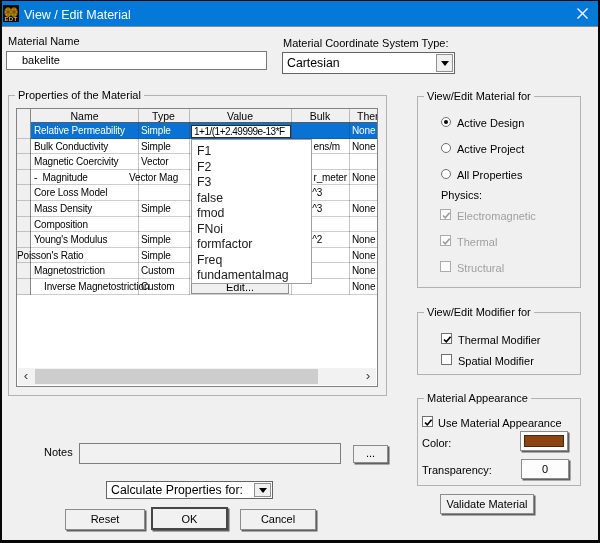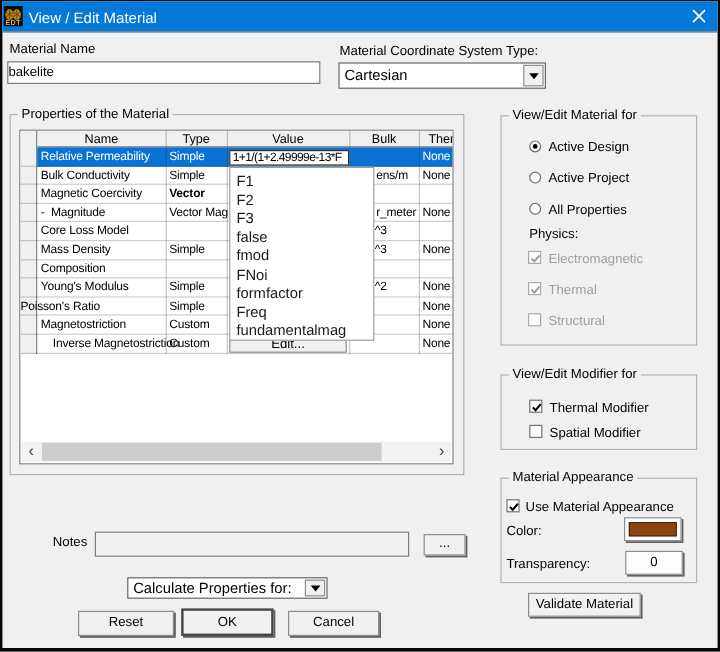--- a/index.html
+++ b/index.html
@@ -54,21 +54,21 @@
     <ellipse cx="11" cy="7.2" rx="3.2" ry="4.4" fill="none" stroke="#9a7209" stroke-width="0.8"></ellipse>
     <text x="8" y="16" font-size="6" font-weight="bold" fill="#cdb272" text-anchor="middle" font-family="Liberation Sans" letter-spacing="0.3">EDT</text>
   </svg>
   <div id="title">View / Edit Material</div>
   <svg id="closex" width="15" height="15" viewBox="0 0 15 15">
     <path d="M2.5 2.5 L12.5 12.5 M12.5 2.5 L2.5 12.5" stroke="#fff" stroke-width="1.4"></path>
   </svg>
 </div>
 
 <div class="lbl" style="left:8px;top:35px">Material Name</div>
-<div class="tbox" style="left:6px;top:51px;width:261px;height:19px;line-height:17px;padding-left:0">bakelite</div>
+<div class="tbox" style="left:6px;top:51px;width:261px;height:19px;line-height:17px;padding-left:15px">bakelite</div>
 <div class="lbl" style="left:283px;top:37px">Material Coordinate System Type:</div>
 <div class="combo" style="left:282px;top:52px;width:173px;height:22px">
     <span class="txt">Cartesian</span>
     <span class="btn"></span>
   </div>
 
 <div class="gbox" style="left:8px;top:95px;width:379px;height:301px">
     <span>Properties of the Material</span>
   </div>
 
@@ -92,24 +92,24 @@
       <div class="cell" style="left:17px;top:15.0px;color:#fff;">Relative Permeability</div>
       <div class="cell" style="left:124px;top:15.0px;color:#fff;">Simple</div>
       <div class="cell" style="left:335px;top:15.0px;color:#fff;">None</div>
       <div class="hline" style="left:0;width:361px;top:44.2px"></div>
       <div class="cell" style="left:17px;top:30.6px;">Bulk Conductivity</div>
       <div class="cell" style="left:124px;top:30.6px;">Simple</div>
       <div class="cell" style="left:296.5px;top:30.6px;">ens/m</div>
       <div class="cell" style="left:335px;top:30.6px;">None</div>
       <div class="hline" style="left:0;width:361px;top:59.8px"></div>
       <div class="cell" style="left:17px;top:46.2px;">Magnetic Coercivity</div>
-      <div class="cell" style="left:124px;top:46.2px;font-weight:bold;">Vector</div>
+      <div class="cell" style="left:124px;top:46.2px;">Vector</div>
       <div class="hline" style="left:0;width:361px;top:75.4px"></div>
       <div class="cell" style="left:17px;top:61.8px;">-&nbsp; Magnitude</div>
-      <div class="cell" style="left:112px;top:61.8px;margin-left:12px;">Vector Mag</div>
+      <div class="cell" style="left:112px;top:61.8px;">Vector Mag</div>
       <div class="cell" style="left:296.5px;top:61.8px;text-align:center;">r_meter</div>
       <div class="cell" style="left:335px;top:61.8px;">None</div>
       <div class="hline" style="left:0;width:361px;top:91.0px"></div>
       <div class="cell" style="left:17px;top:77.4px;">Core Loss Model</div>
       <div class="cell" style="left:124px;top:77.4px;"></div>
       <div class="cell" style="left:295.3px;top:77.4px;">^3</div>
       <div class="hline" style="left:0;width:361px;top:106.6px"></div>
       <div class="cell" style="left:17px;top:93.0px;">Mass Density</div>
       <div class="cell" style="left:124px;top:93.0px;">Simple</div>
       <div class="cell" style="left:295.3px;top:93.0px;">^3</div>

